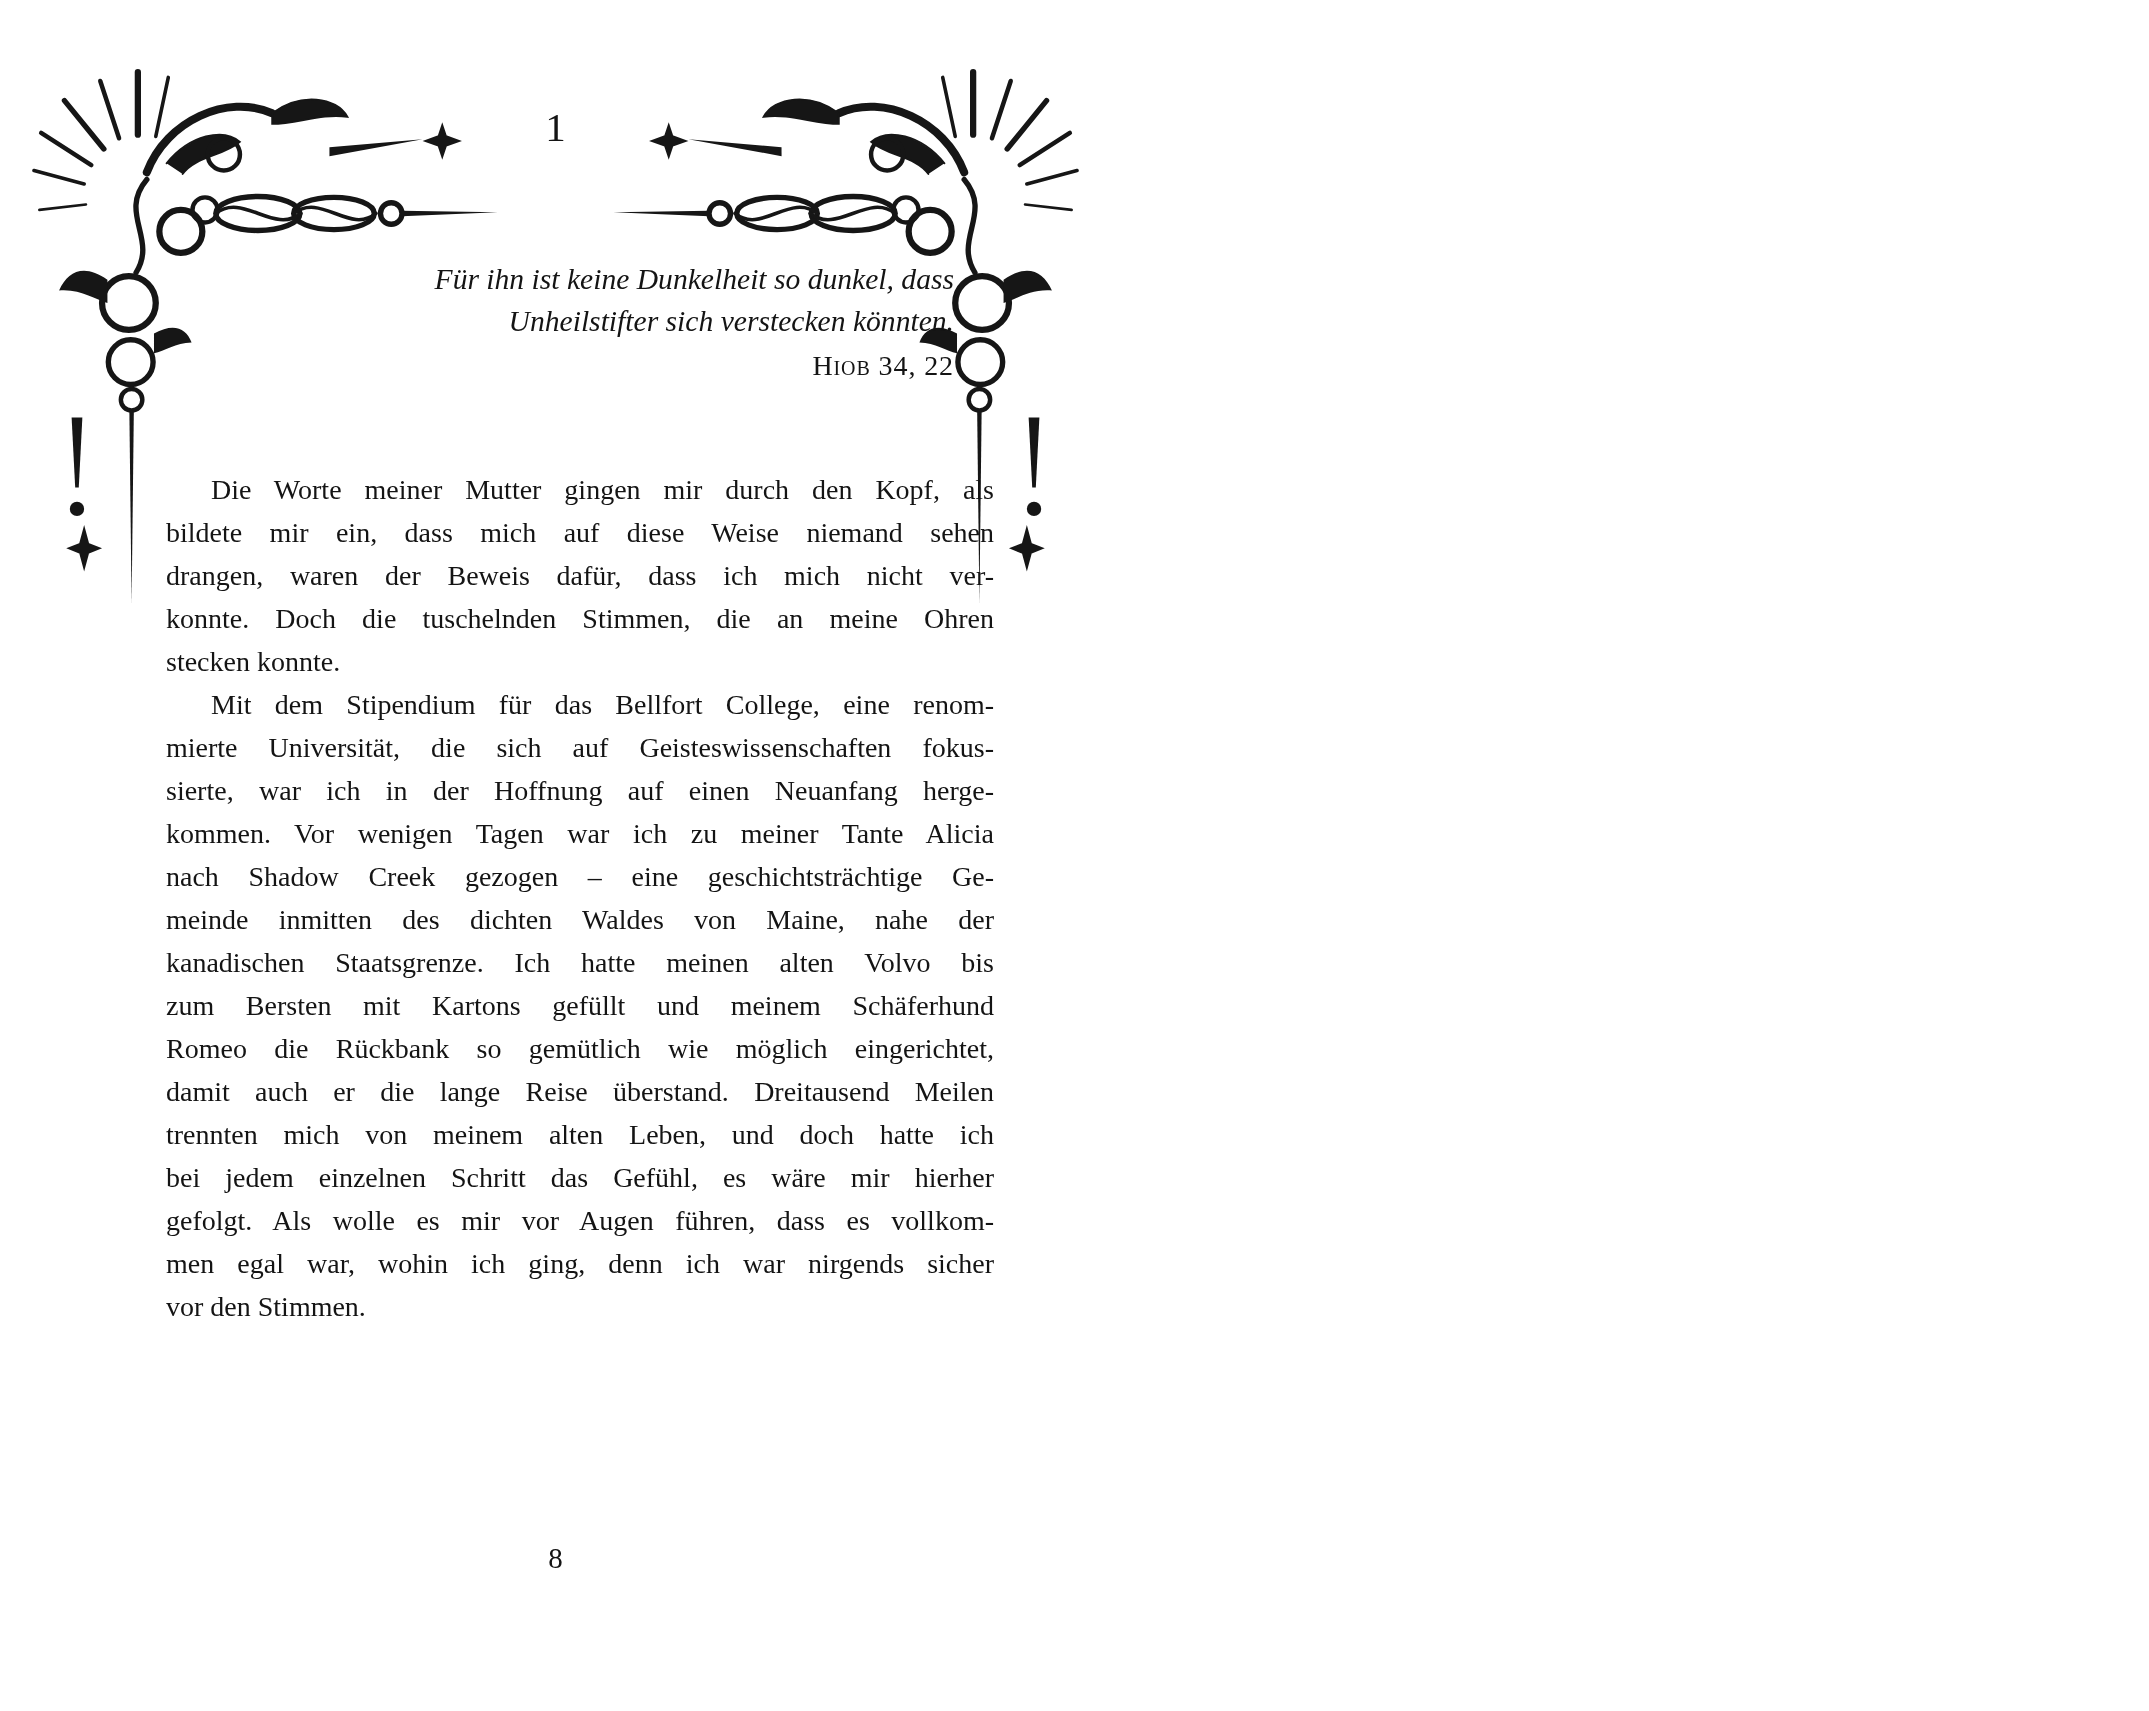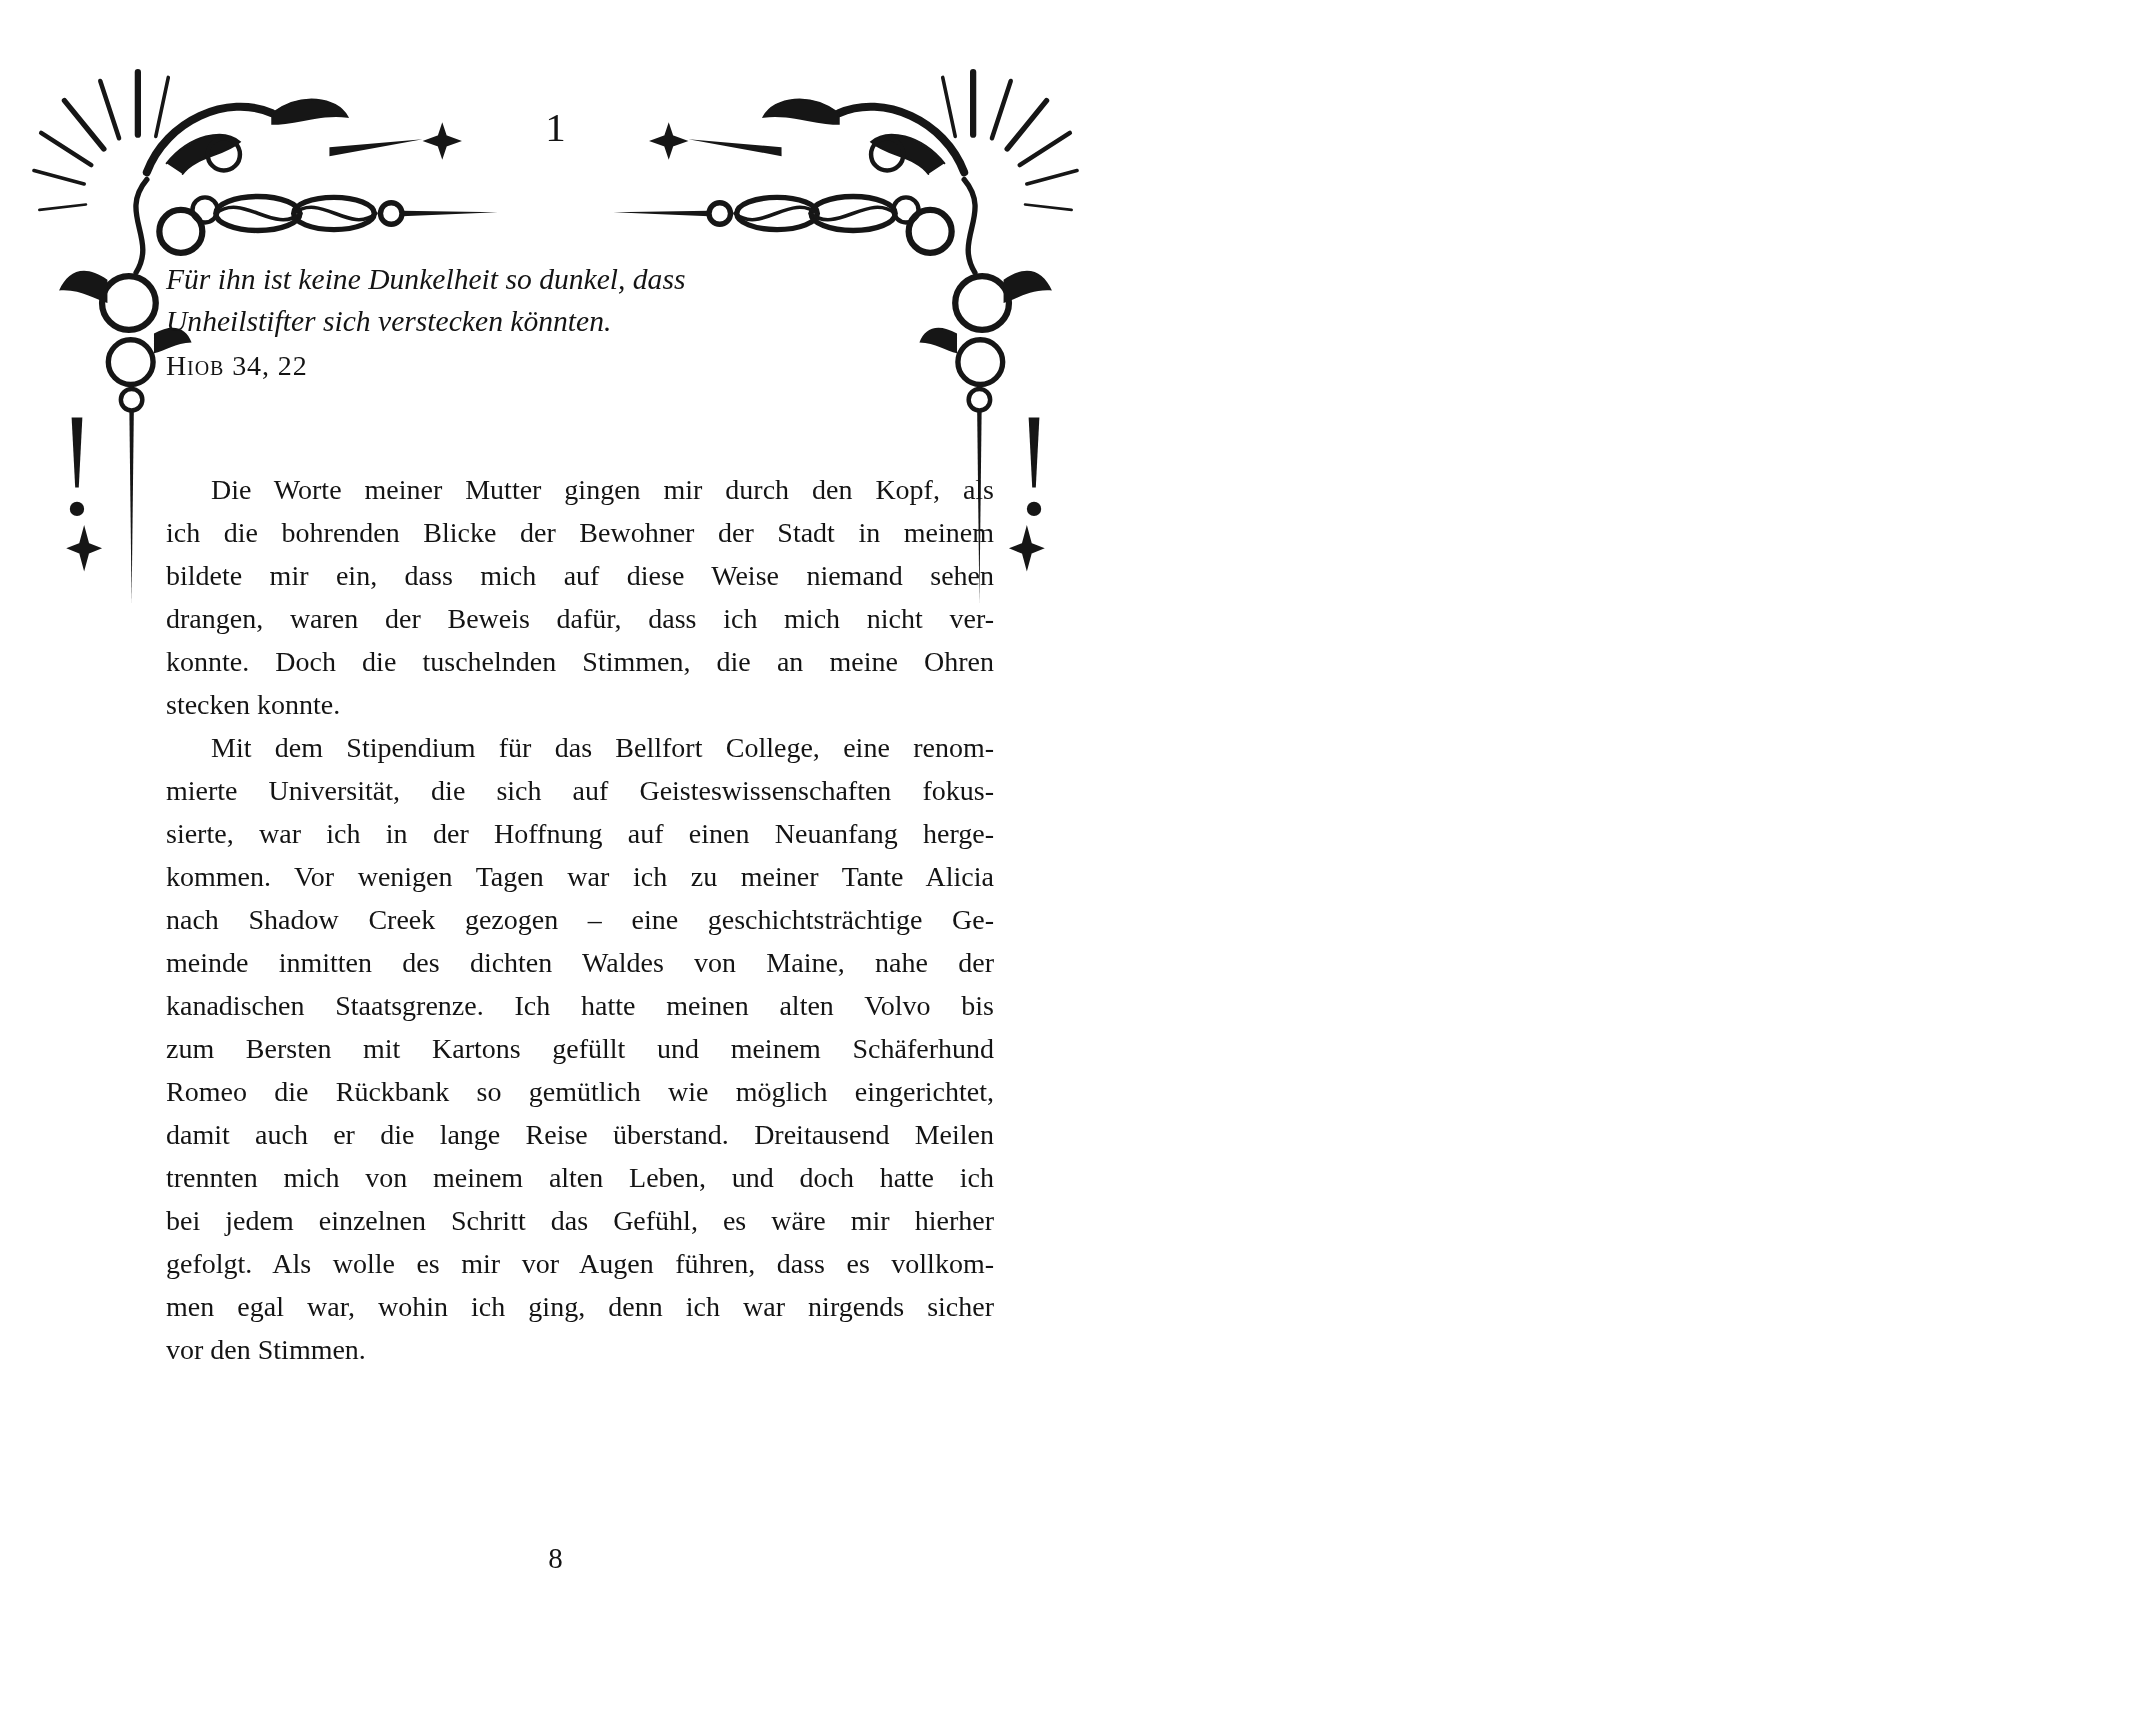--- a/index.html
+++ b/index.html
@@ -20,21 +20,21 @@
   .orn.tl{left:32px;}
   .orn.tr{left:613px;}
 
   .chapter-number{
     position:absolute;left:32px;top:100px;width:1047px;
     text-align:center;font-size:41px;line-height:54px;
   }
 
   .epigraph{
     position:absolute;left:166px;top:258px;width:788px;
-    text-align:left;font-style:italic;font-size:29.6px;line-height:42px;
+    text-align:right;font-style:italic;font-size:29.6px;line-height:42px;
   }
   .epigraph-source{
     font-style:normal;font-variant:small-caps;font-size:28px;
     letter-spacing:0.9px;margin-top:3px;
   }
 
   .body-col{position:absolute;width:828px;font-size:28px;}
   .body-col.left-col{left:166px;top:468px;}
 
   .bl{
@@ -114,21 +114,20 @@
     <div class="chapter-number">1</div>
 
     <div class="epigraph">
       <div>Für ihn ist keine Dunkelheit so dunkel, dass</div>
       <div>Unheilstifter sich verstecken könnten.</div>
       <div class="epigraph-source">Hiob 34, 22</div>
     </div>
 
     <div class="body-col left-col">
         <div class="bl ind">Die Worte meiner Mutter gingen mir durch den Kopf, als</div>
-        <div class="bl">ich die bohrenden Blicke der Bewohner der Stadt in meinem</div>
         <div class="bl">bildete mir ein, dass mich auf diese Weise niemand sehen</div>
         <div class="bl">drangen, waren der Beweis dafür, dass ich mich nicht ver-</div>
         <div class="bl">konnte. Doch die tuschelnden Stimmen, die an meine Ohren</div>
         <div class="bl end">stecken konnte.</div>
         <div class="bl ind">Mit dem Stipendium für das Bellfort College, eine renom-</div>
         <div class="bl">mierte Universität, die sich auf Geisteswissenschaften fokus-</div>
         <div class="bl">sierte, war ich in der Hoffnung auf einen Neuanfang herge-</div>
         <div class="bl">kommen. Vor wenigen Tagen war ich zu meiner Tante Alicia</div>
         <div class="bl">nach Shadow Creek gezogen – eine geschichtsträchtige Ge-</div>
         <div class="bl">meinde inmitten des dichten Waldes von Maine, nahe der</div>

